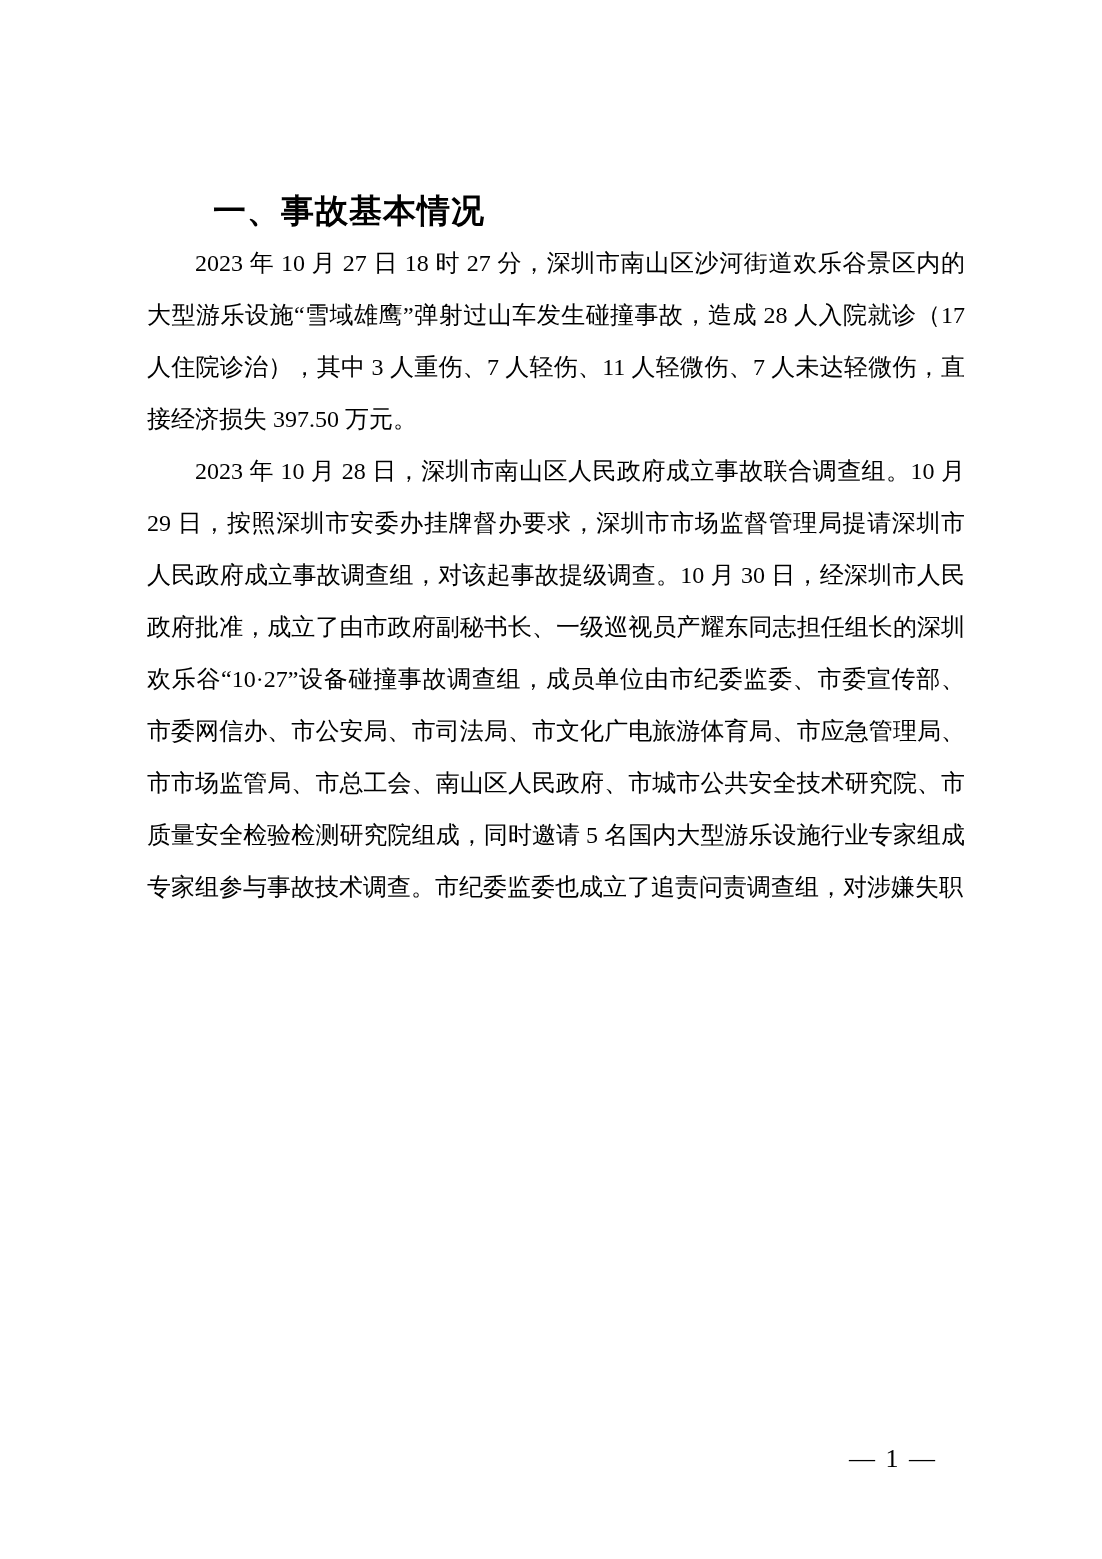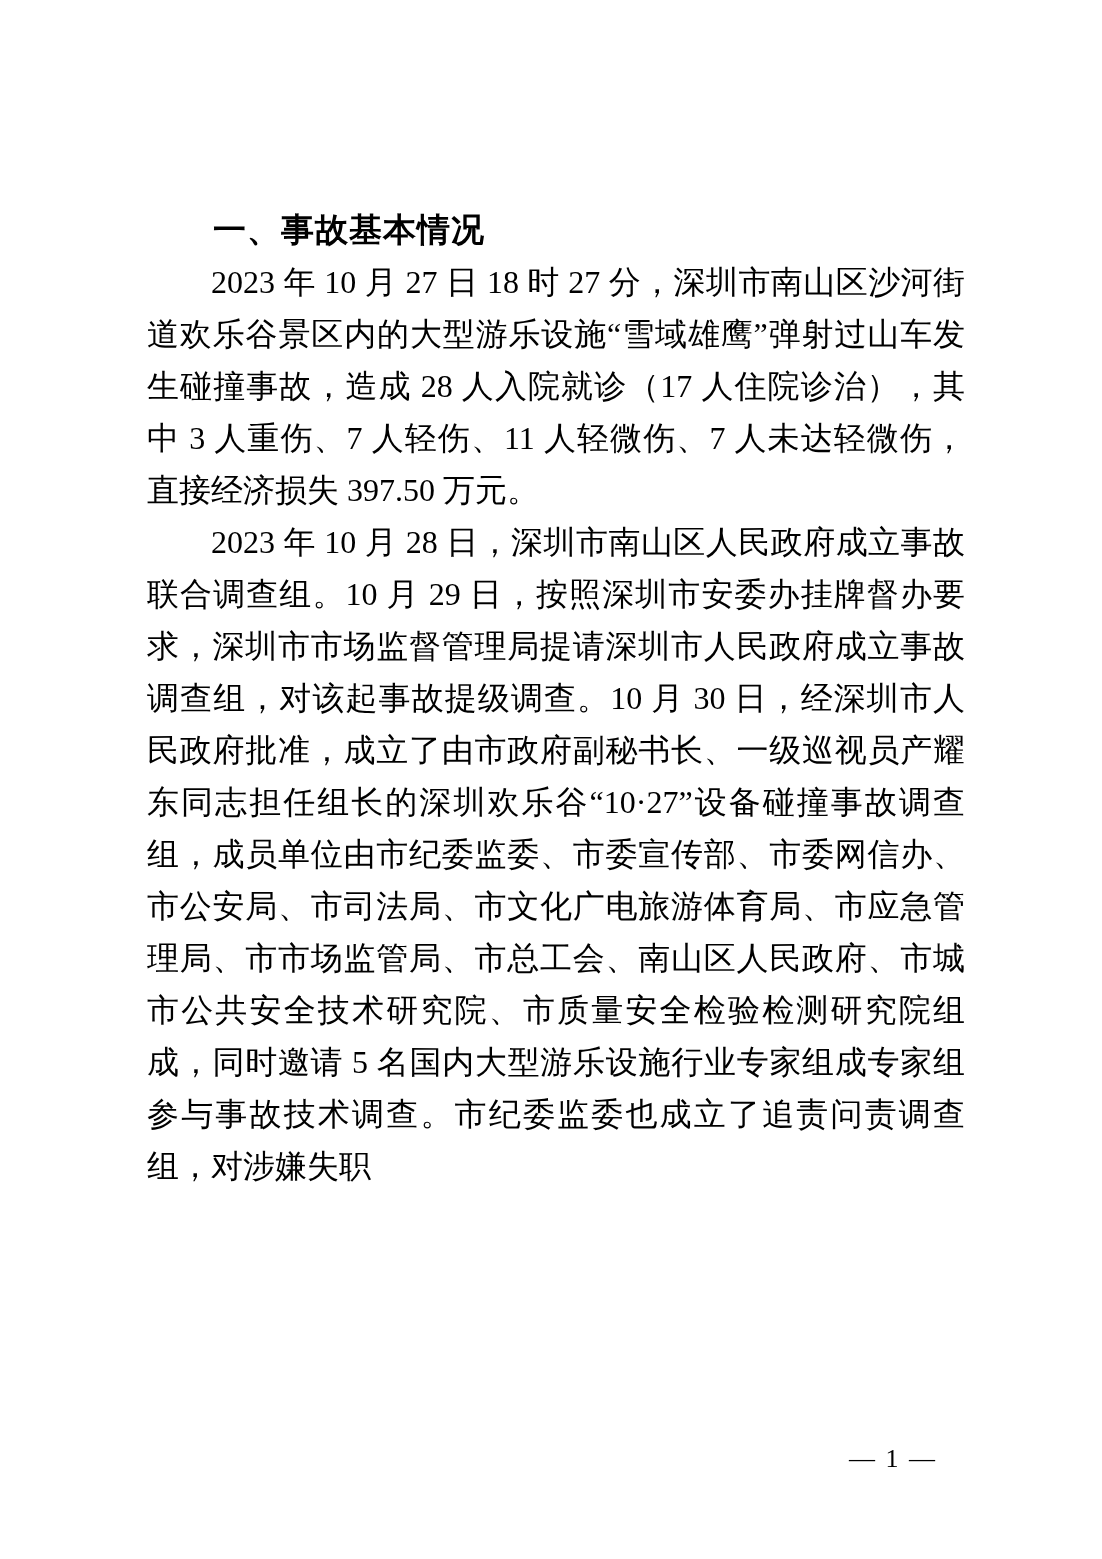--- a/index.html
+++ b/index.html
@@ -12,35 +12,35 @@
     width: 1102px;
     height: 1559px;
     background: #ffffff;
     overflow: hidden;
     color: #000000;
     font-family: "Liberation Serif", "DejaVu Serif", serif;
   }
   .content {
     position: absolute;
     left: 147px;
-    top: 204px;
+    top: 185px;
     width: 818px;
   }
   .heading {
     margin: 0;
     font-family: "Liberation Sans", "DejaVu Sans", sans-serif;
     font-weight: 700;
     font-size: 33px;
     line-height: 52px;
     text-indent: 2em;
     letter-spacing: 1px;
   }
   .para {
     margin: 0;
-    font-size: 32px;
+    font-size: 24px;
     line-height: 52px;
     text-indent: 2em;
     text-align: justify;
     text-justify: inter-ideograph;
     word-break: break-all;
   }
   .footer {
     position: absolute;
     top: 1444px;
     right: 165px;

